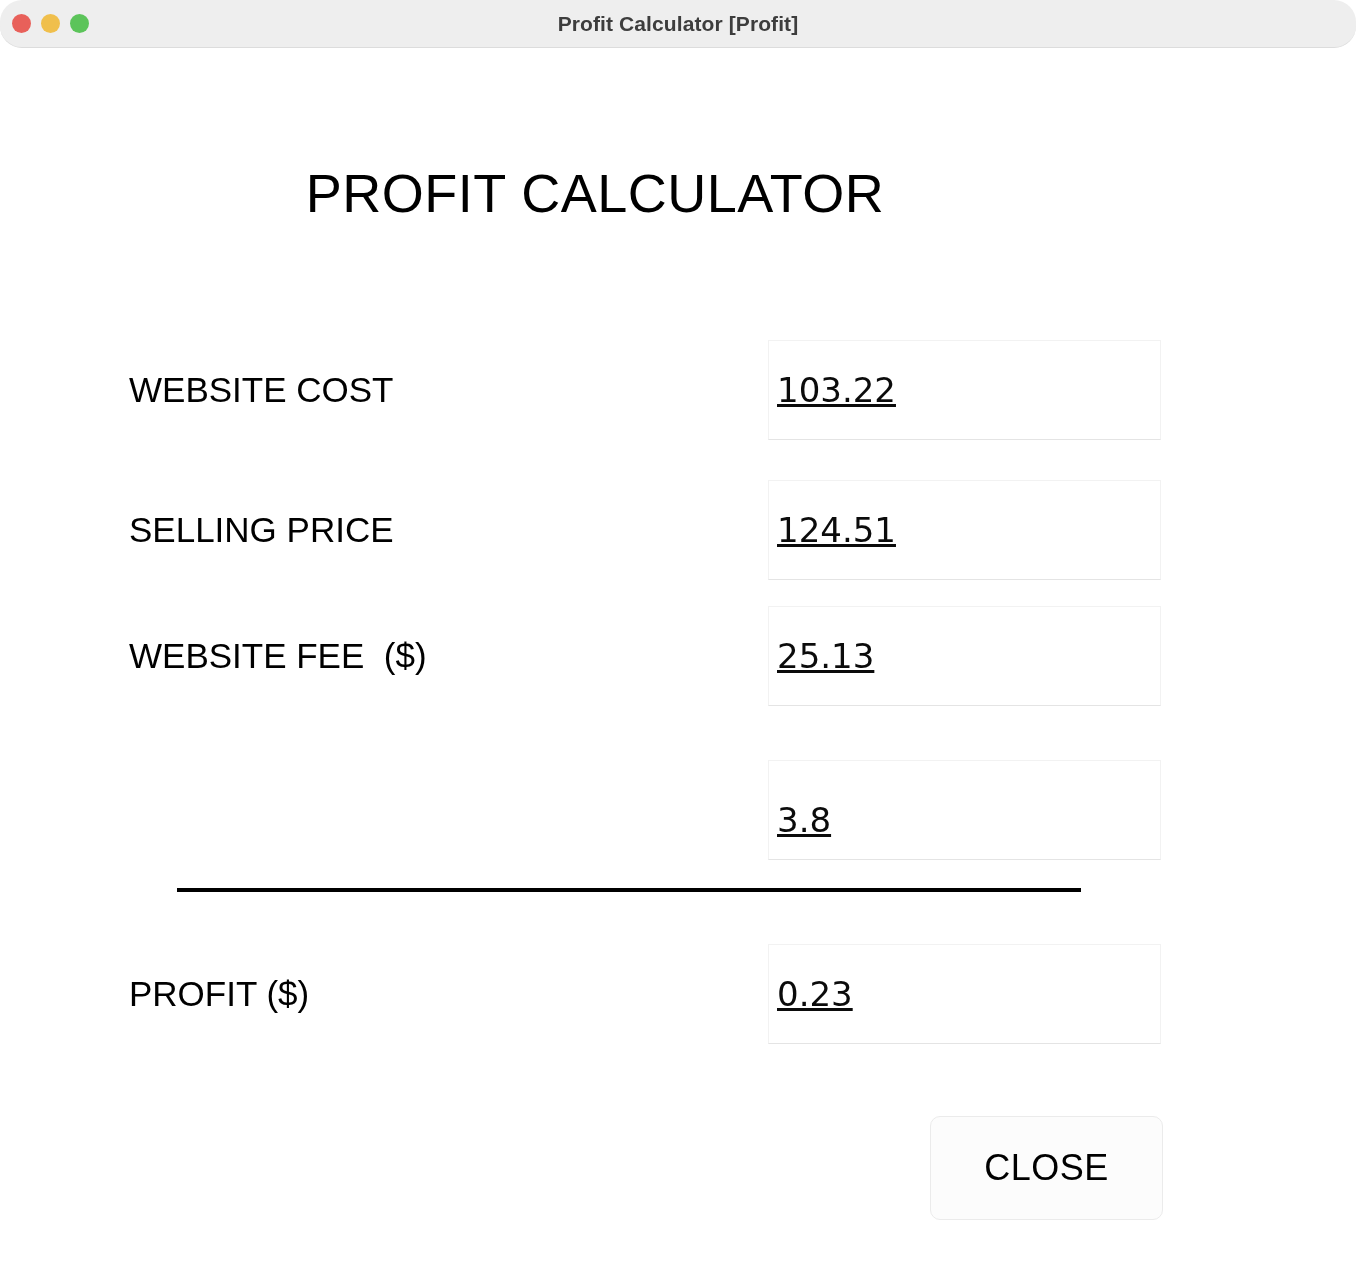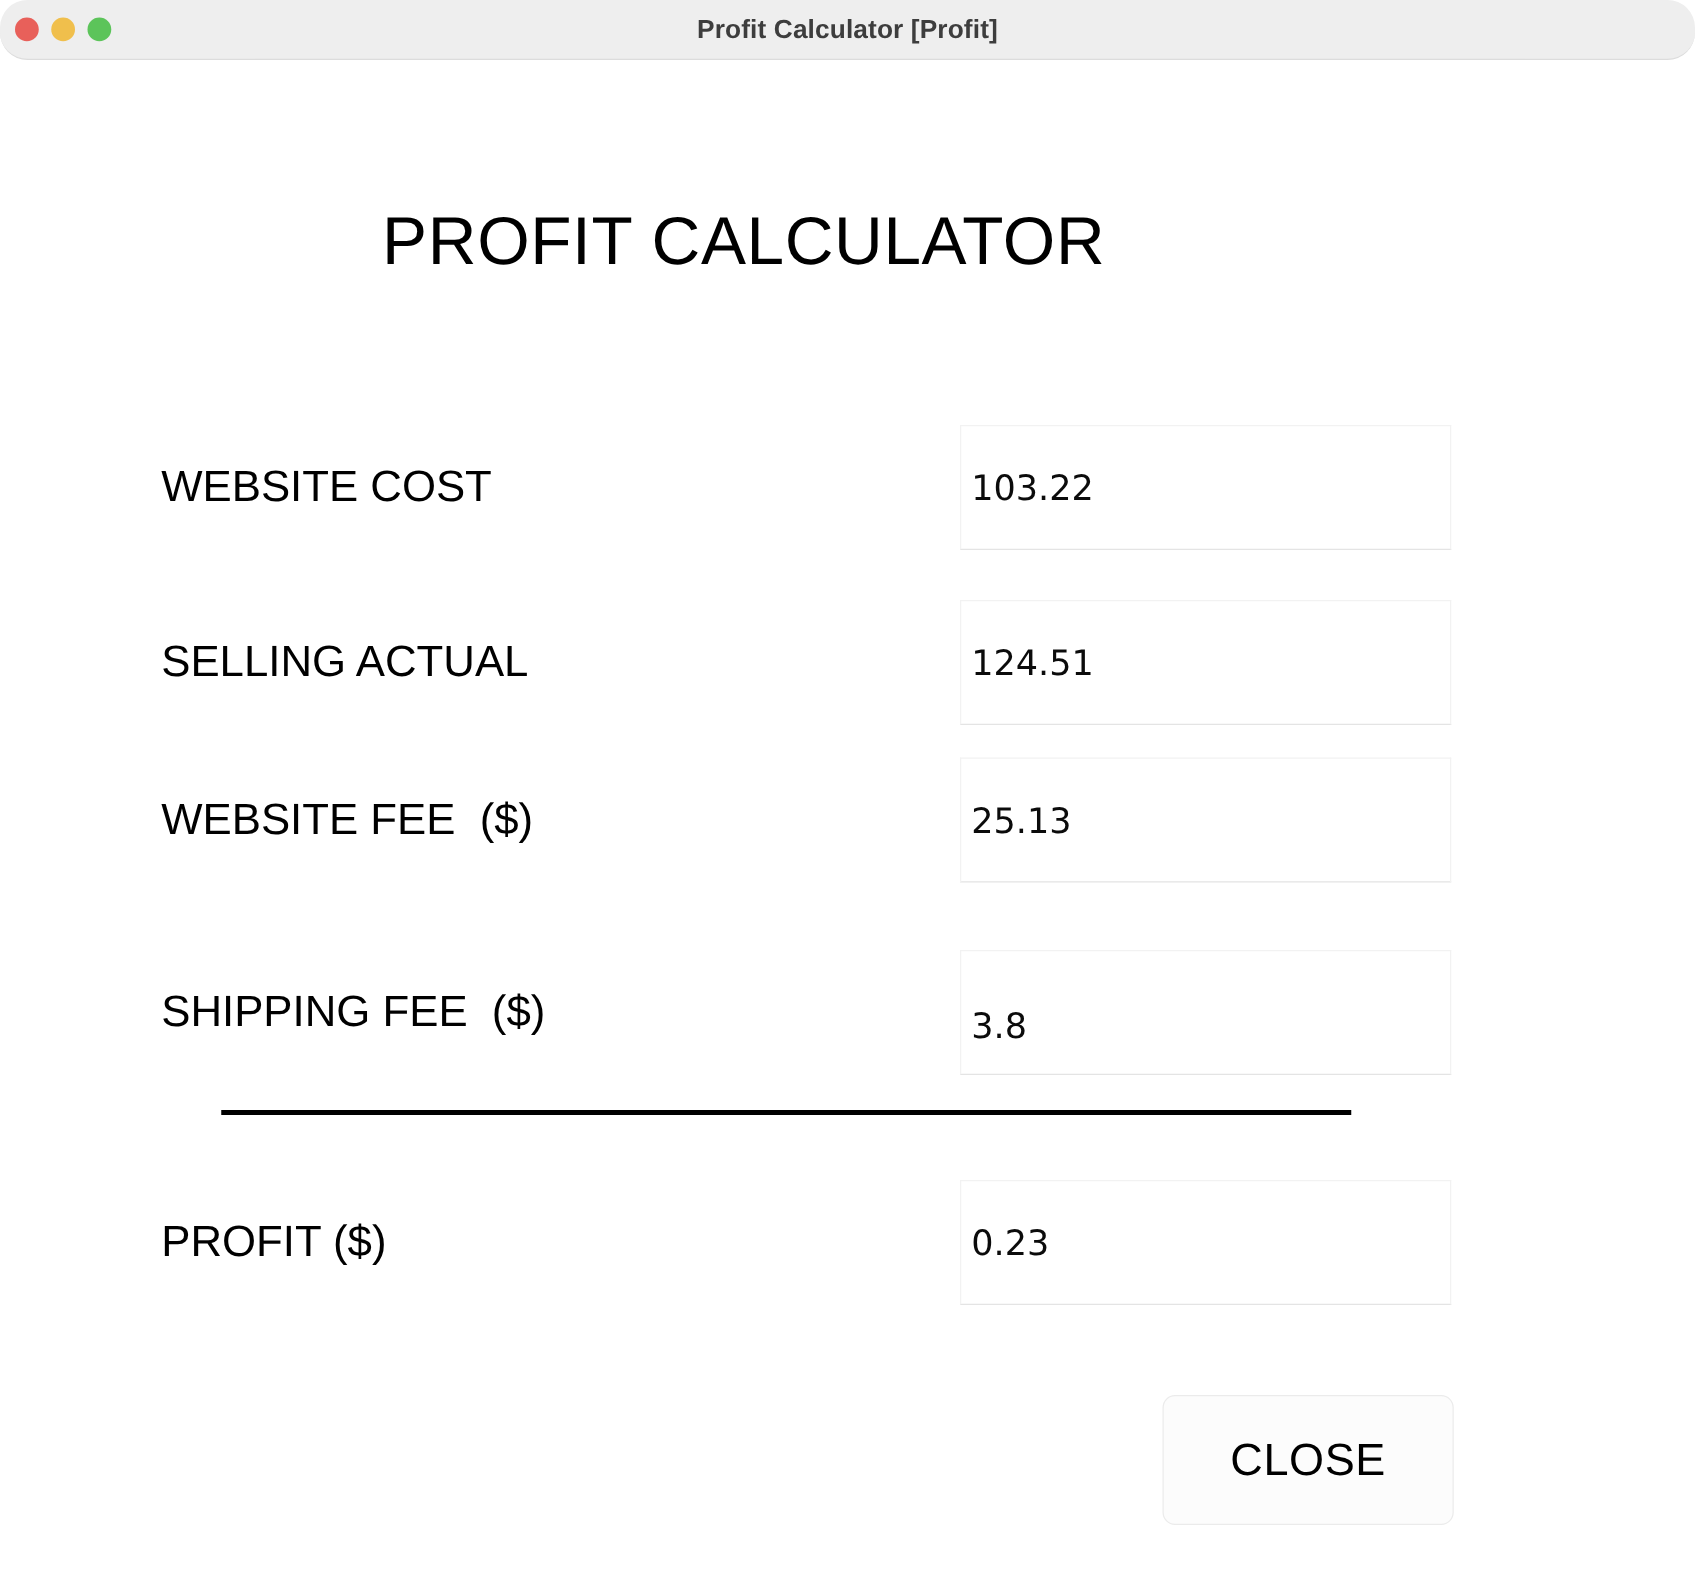--- a/index.html
+++ b/index.html
@@ -106,23 +106,24 @@
     background: #ffffff;
     border: 1px solid #f2f2f2;
     border-bottom-color: #e4e4e4;
     box-sizing: border-box;
     display: flex;
     align-items: center;
   }
   .row .field-value {
     padding-left: 8px;
     font-family: "DejaVu Sans", "Liberation Sans", sans-serif;
-    font-size: 28px;
+    font-size: 34px;
     color: #0b0b0b;
     white-space: pre;
+    text-decoration: underline;
   }
   .row.shifted-value .field-value {
     position: relative;
     top: 10px;
   }
 
   .row-actual-cost   { top: 292px; }
   .row-selling-price { top: 432px; }
   .row-website-fee   { top: 558px; }
   .row-shipping-fee  { top: 712px; }
@@ -182,35 +183,34 @@
   <div class="page-heading">PROFIT CALCULATOR</div>
 
   <div class="row row-actual-cost">
     <div class="field-label">WEBSITE COST</div>
     <div class="field-box">
       <span class="field-value">103.22</span>
     </div>
   </div>
 
   <div class="row row-selling-price">
-    <div class="field-label">SELLING ACTUAL</div>
+    <div class="field-label">SELLING PRICE</div>
     <div class="field-box">
       <span class="field-value">124.51</span>
     </div>
   </div>
 
   <div class="row row-website-fee">
     <div class="field-label">WEBSITE FEE  ($)</div>
     <div class="field-box">
       <span class="field-value">25.13</span>
     </div>
   </div>
 
   <div class="row row-shipping-fee shifted-value">
-    <div class="field-label">SHIPPING FEE  ($)</div>
     <div class="field-box">
       <span class="field-value">3.8</span>
     </div>
   </div>
 
   <div class="separator"></div>
 
   <div class="row row-profit">
     <div class="field-label">PROFIT ($)</div>
     <div class="field-box">

